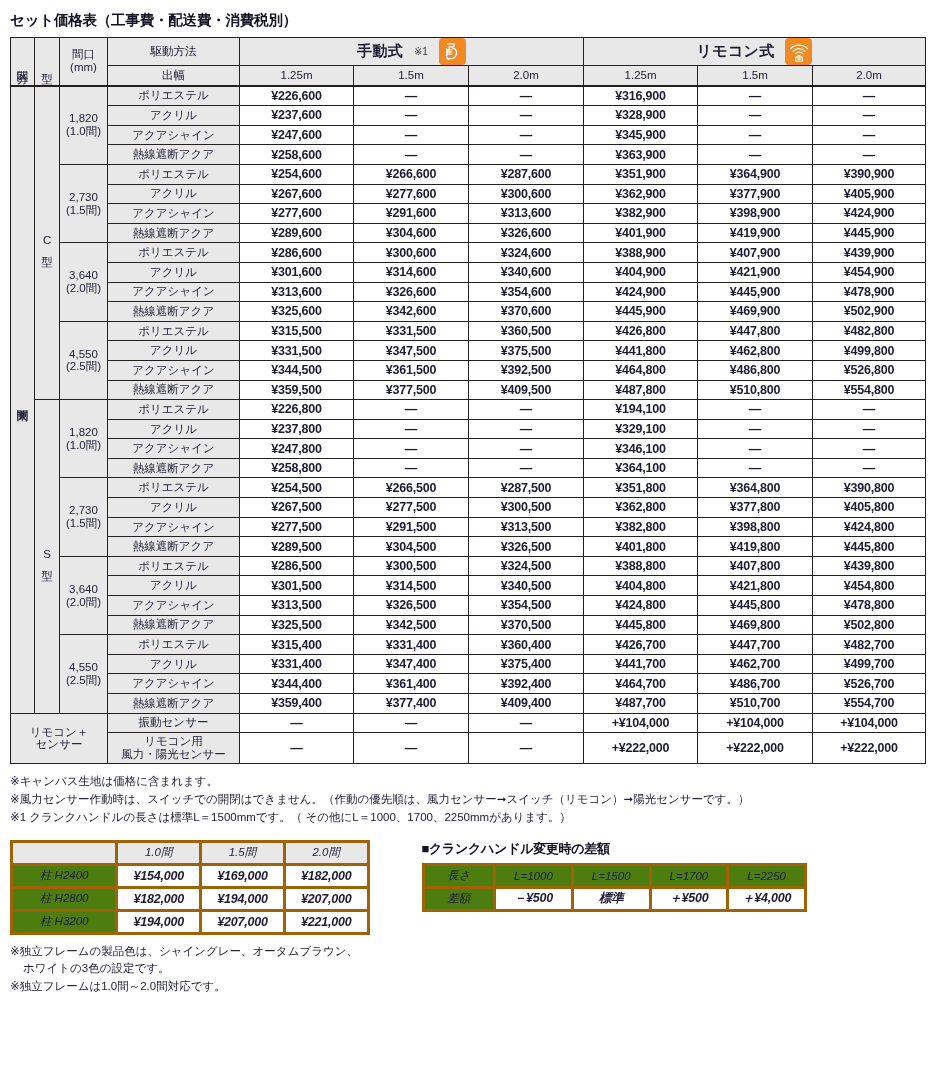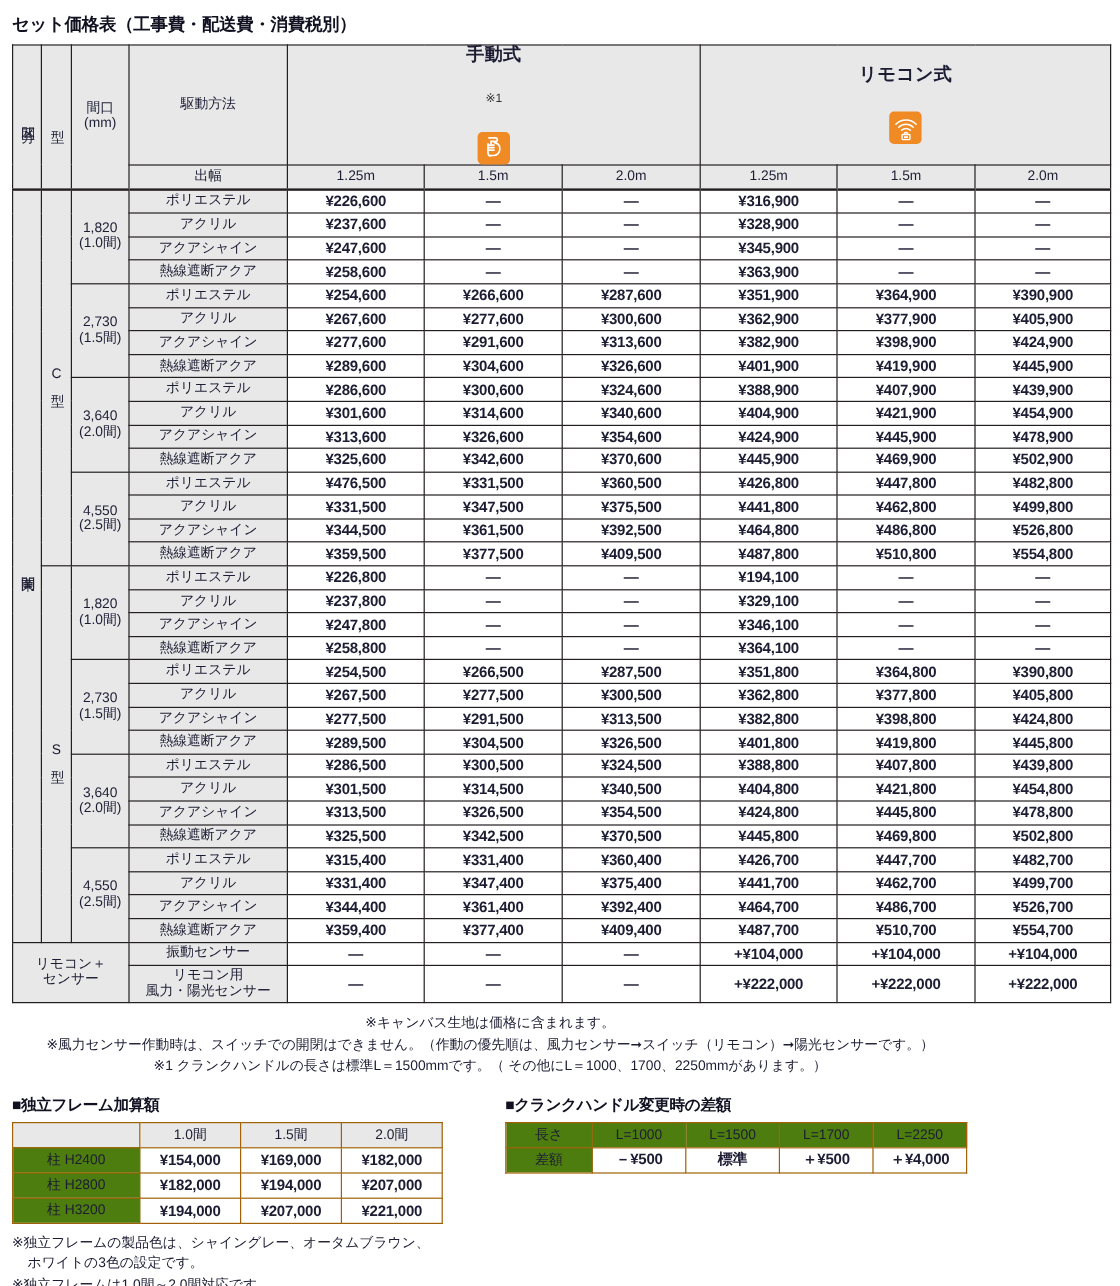--- a/index.html
+++ b/index.html
@@ -50,22 +50,21 @@
   .hdr {
     background: #e8e8e8;
     font-weight: normal;
     font-size: 11.5px;
   }
   .hdr-drive { height: 34px; margin-top: 40px; }
   .drive-title {
     display: inline-flex;
     align-items: center;
     justify-content: space-between;
-    gap: 22px;
-    flex-direction: column;
+    gap: 11px;
   }
   .drive-title .big {
     font-size: 15px;
     font-weight: bold;
     letter-spacing: 0.3px;
   }
   .drive-title .note {
     font-size: 10px;
     font-weight: normal;
     color: #333;
@@ -110,21 +109,21 @@
   td.sensor-name { background: #e8e8e8; }
   td.sensor-name.tall { height: 30px; }
 
   
   .notes {
     margin: 9px 0 0 10px;
     font-size: 11.5px;
     line-height: 1.55;
     color: #1c1c33;
   }
-  .notes div { white-space: nowrap; text-align: center; }
+  .notes div { white-space: nowrap; }
 
   
   .subs {
     display: flex;
     margin: 13px 0 0 10px;
     gap: 0;
   }
   .sub-block { }
   .sub-block.right { margin-left: 52px; }
   .sub-title {
@@ -133,27 +132,28 @@
     color: #111122;
     margin-bottom: 5px;
     letter-spacing: -0.3px;
   }
   table.sub {
     border-collapse: collapse;
     table-layout: fixed;
     font-size: 11.5px;
   }
   table.sub th, table.sub td {
-    border: 1px solid #a16207;
+    border: 3px solid #a16207;
     height: 20px;
     text-align: center;
     vertical-align: middle;
     padding: 0;
     font-weight: normal;
     color: #1c1c33;
+    font-style: italic;
   }
   table.sub th { background: #e8e8e8; }
   table.sub td.rowhdr { background: #4d7c0f; }
   table.sub td.val {
     background: #ffffff;
     font-weight: bold;
     font-size: 12.5px;
     letter-spacing: -0.2px;
   }
   .notes2 {
@@ -371,21 +371,21 @@
           <td class="price">¥445,900</td>
           <td class="price">¥469,900</td>
           <td class="price">¥502,900</td>
         </tr>
         <tr>
           <td class="maguchi" rowspan="4">
             <span class="mg1">4,550</span>
             <span class="mg2">(2.5間)</span>
           </td>
           <td class="zaishitsu">ポリエステル</td>
-          <td class="price">¥476,500</td>
+          <td class="price">¥315,500</td>
           <td class="price">¥331,500</td>
           <td class="price">¥360,500</td>
           <td class="price">¥426,800</td>
           <td class="price">¥447,800</td>
           <td class="price">¥482,800</td>
         </tr>
         <tr>
           <td class="zaishitsu">アクリル</td>
           <td class="price">¥331,500</td>
           <td class="price">¥347,500</td>
@@ -603,21 +603,20 @@
 
   <div class="notes">
     <div>※キャンバス生地は価格に含まれます。</div>
     <div>※風力センサー作動時は、スイッチでの開閉はできません。（作動の優先順は、風力センサー➞スイッチ（リモコン）➞陽光センサーです。）</div>
     <div>※1 クランクハンドルの長さは標準L＝1500mmです。（ その他にL＝1000、1700、2250mmがあります。）</div>
   </div>
 
   <div class="subs">
 
     <div class="sub-block">
-      <div class="sub-title">■独立フレーム加算額</div>
       <table class="sub">
         <colgroup>
             <col style="width:106px">
             <col style="width:84px">
             <col style="width:84px">
             <col style="width:84px">
           </colgroup>
         <thead>
           <tr>
             <th></th>

